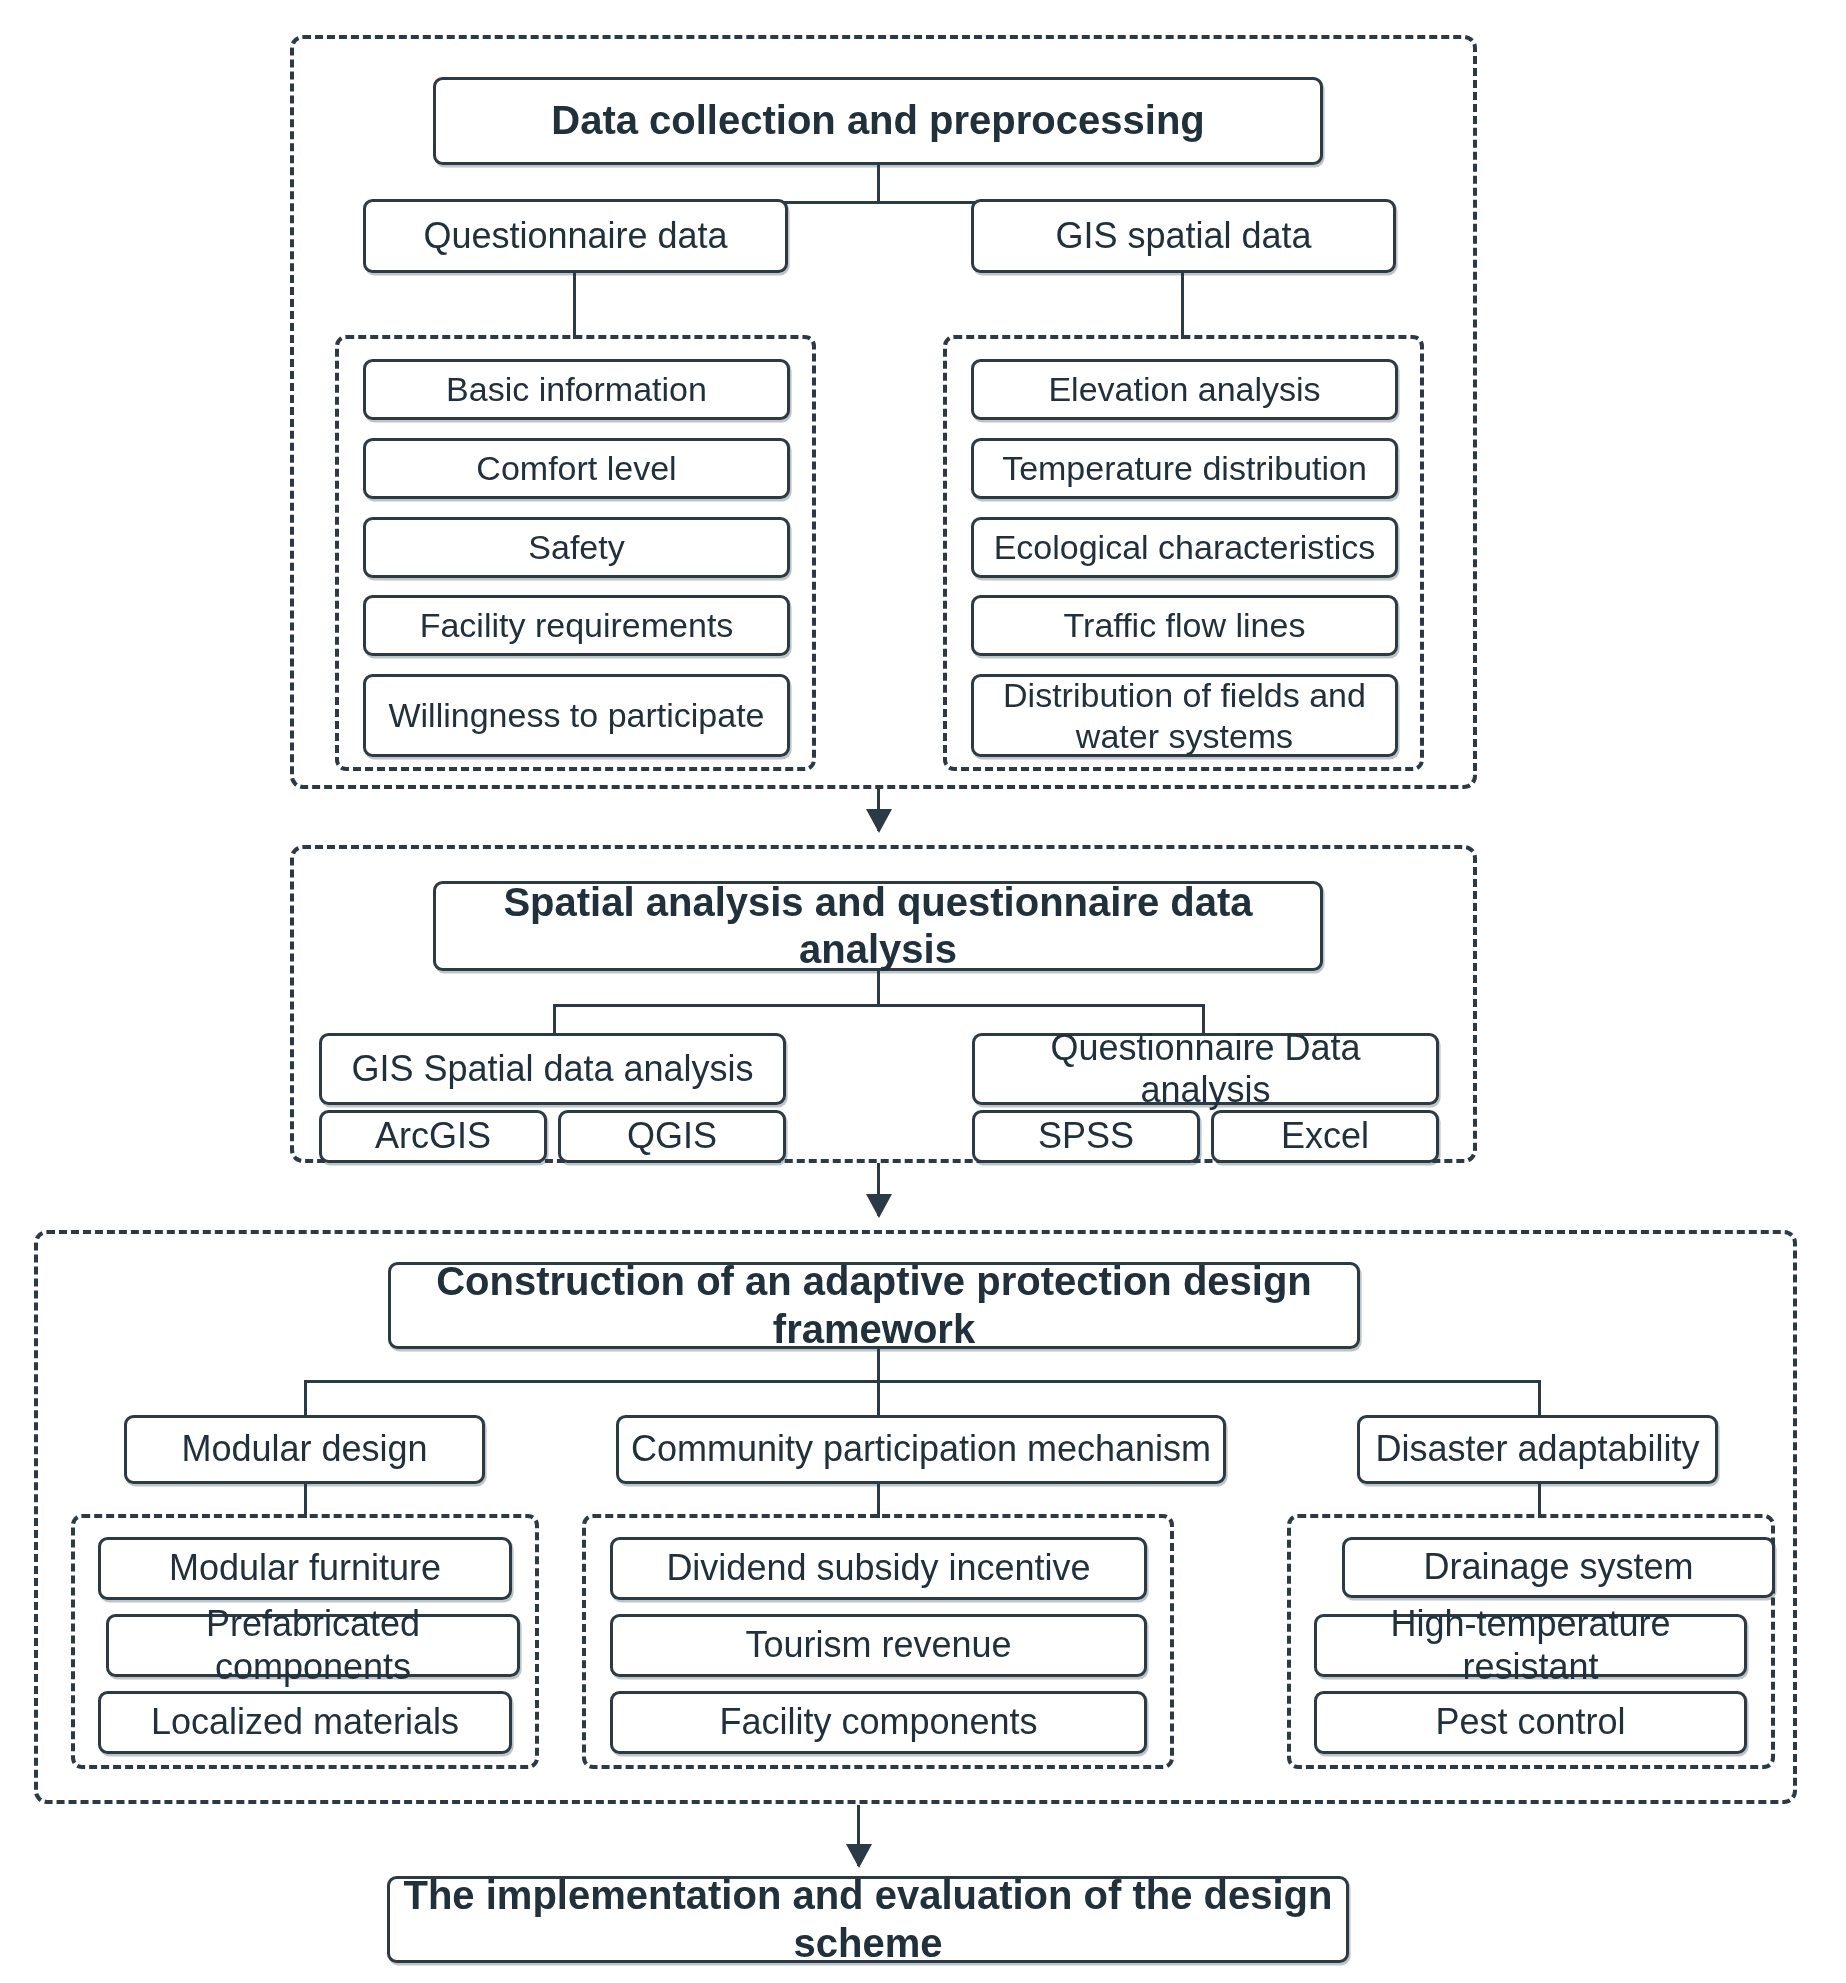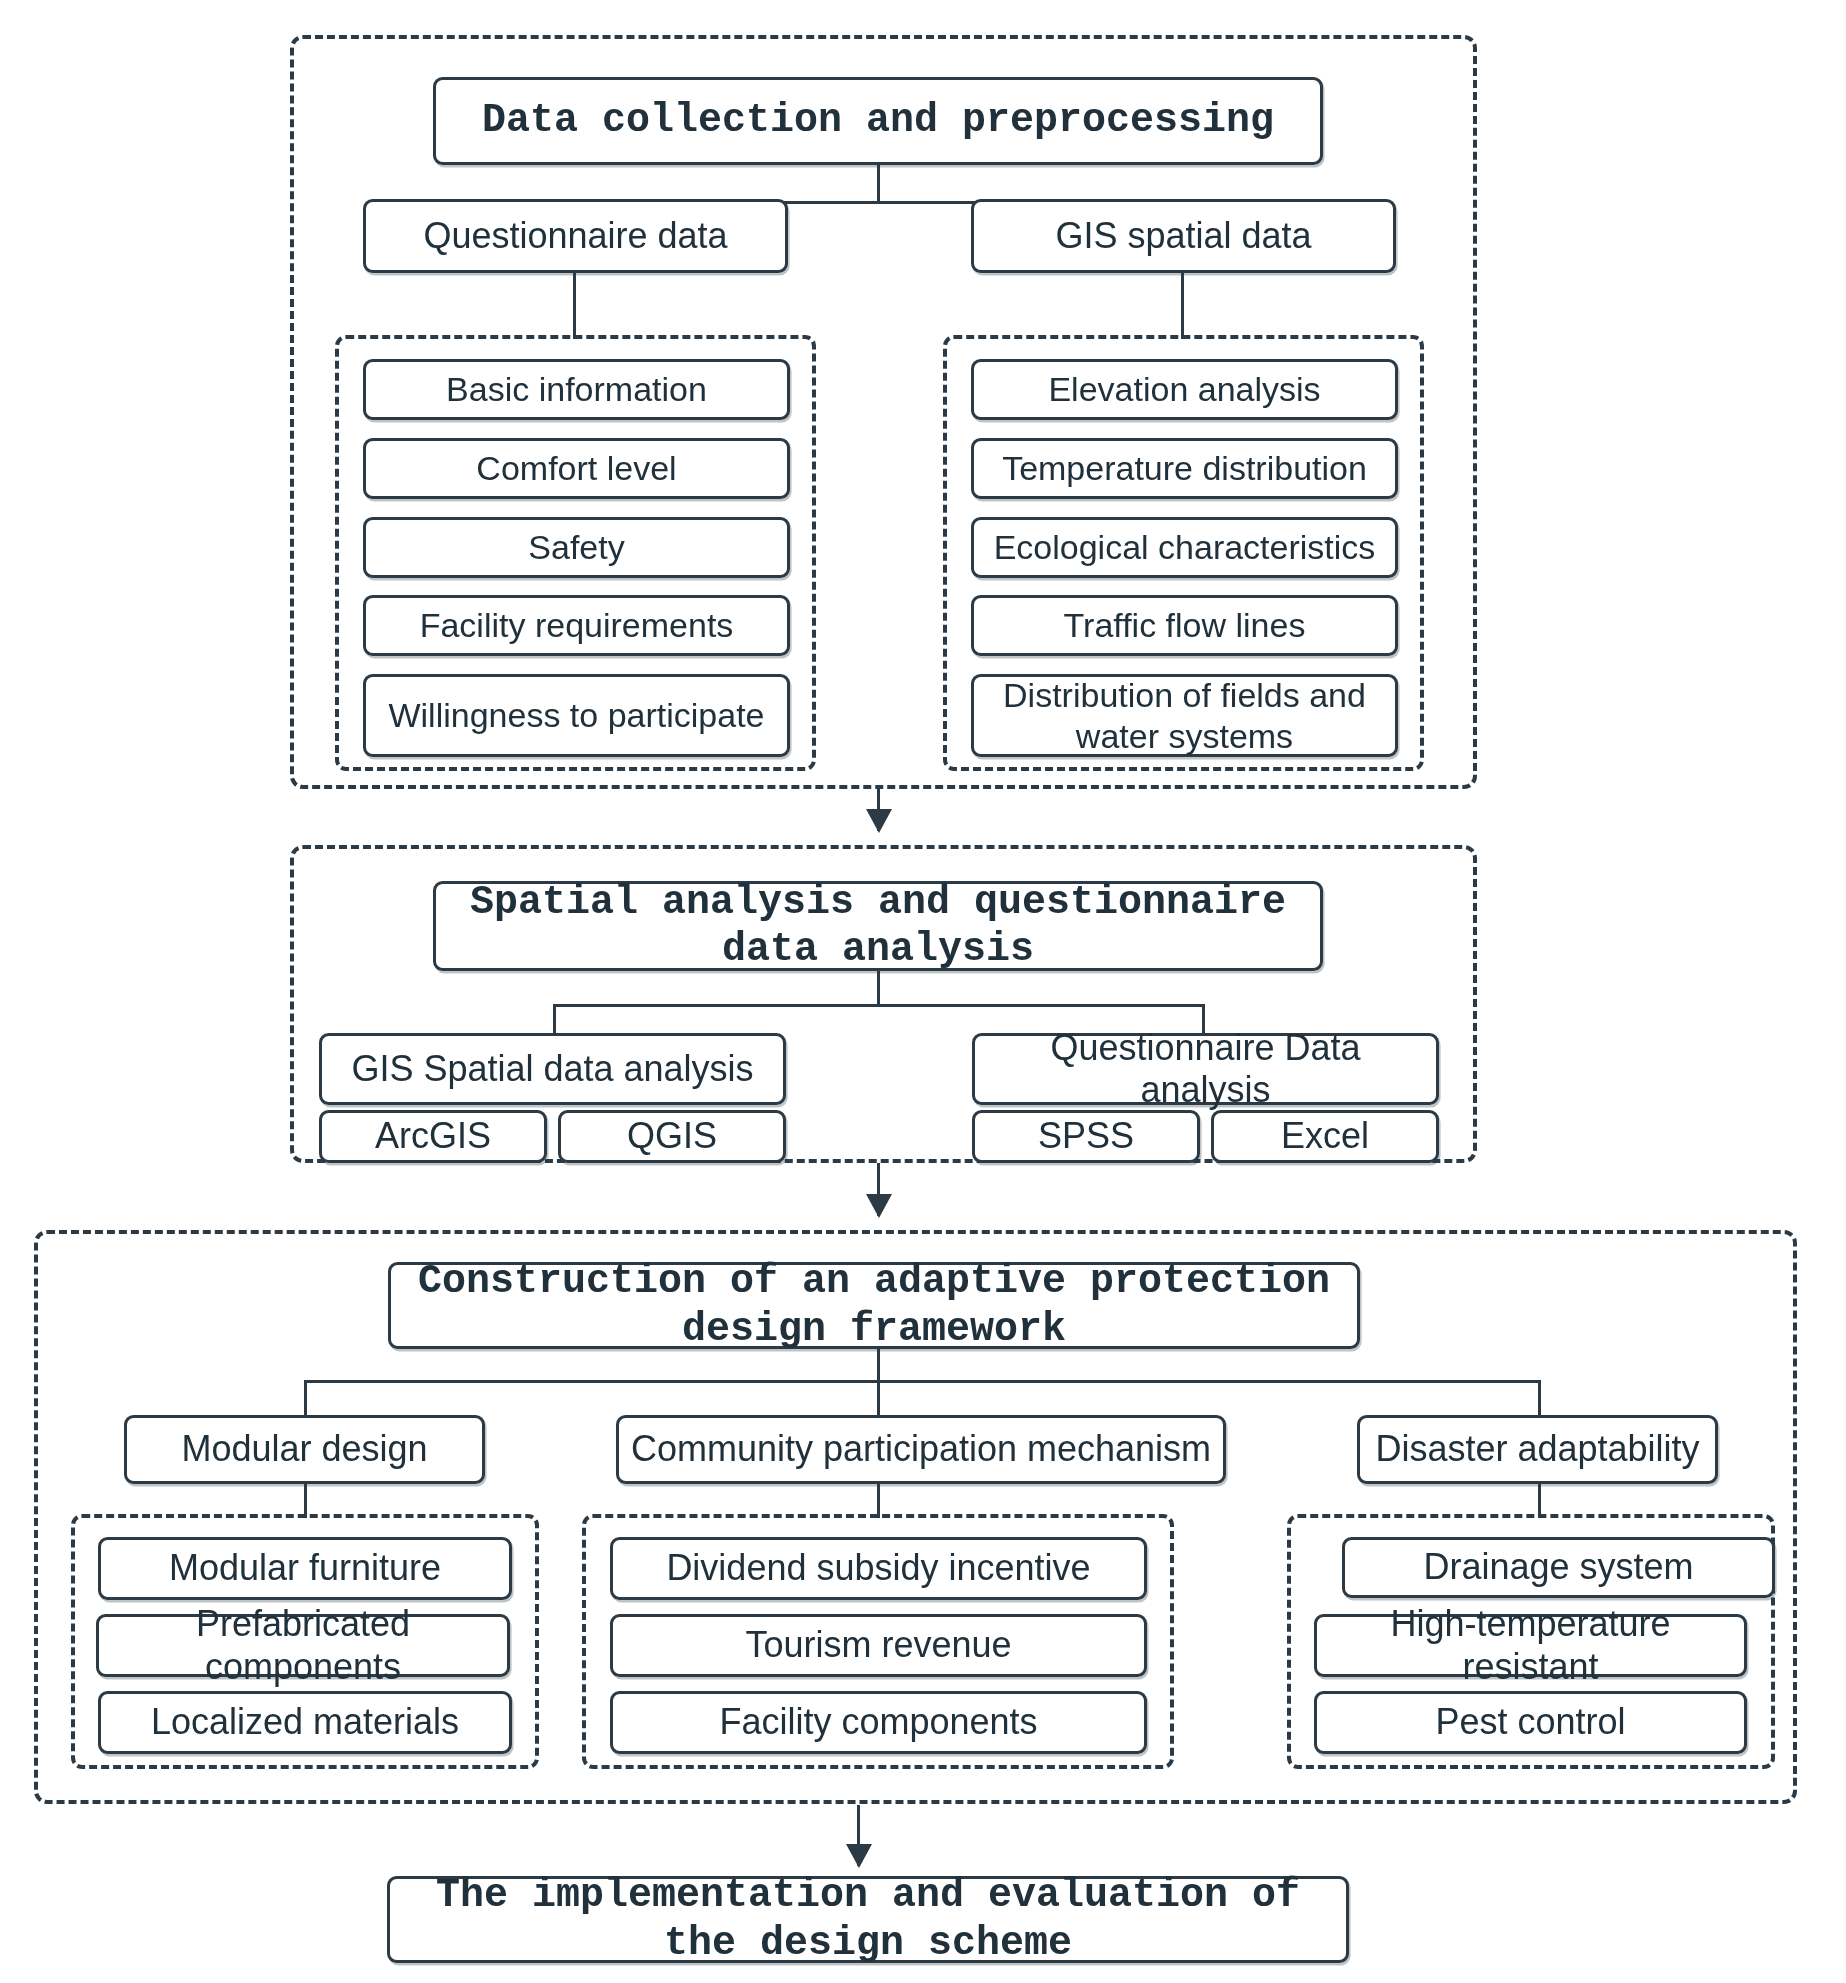--- a/index.html
+++ b/index.html
@@ -34,21 +34,20 @@
     display: flex;
     align-items: center;
     justify-content: center;
     text-align: center;
     line-height: 1.18;
     box-shadow: 1.6px 2.4px 0 rgba(43,58,69,.30);
     padding: 1.6px 8px;
   }
   .box.title {
     font-weight: bold;
-    font-family: Liberation Mono, monospace;
   }
   .t52 { font-size: 40px; }
   .t46 { font-size: 36px; }
   .t42 { font-size: 34px; }
 
   
   .vline {
     position: absolute;
     width: 3.2px;
     background: #2b3a45;
@@ -192,21 +191,21 @@
 </div>
 
 <div class="vline" style="left:304px; top:1484px; height:34px;"></div>
 <div class="vline" style="left:877px; top:1484px; height:34px;"></div>
 <div class="vline" style="left:1538px; top:1484px; height:34px;"></div>
 
 <div class="group" style="left:71px; top:1514px; width:468px; height:255px;"></div>
 <div class="box t46" style="left:98px; top:1537px; width:414px; height:63px;">
   <span>Modular furniture</span>
 </div>
-<div class="box t46" style="left:96px; top:1614px; width:414px; height:63px;">
+<div class="box t46" style="left:106px; top:1614px; width:414px; height:63px;">
   <span>Prefabricated components</span>
 </div>
 <div class="box t46" style="left:98px; top:1691px; width:414px; height:63px;">
   <span>Localized materials</span>
 </div>
 
 <div class="group" style="left:582px; top:1514px; width:592px; height:255px;"></div>
 <div class="box t46" style="left:610px; top:1537px; width:537px; height:63px;">
   <span>Dividend subsidy incentive</span>
 </div>

